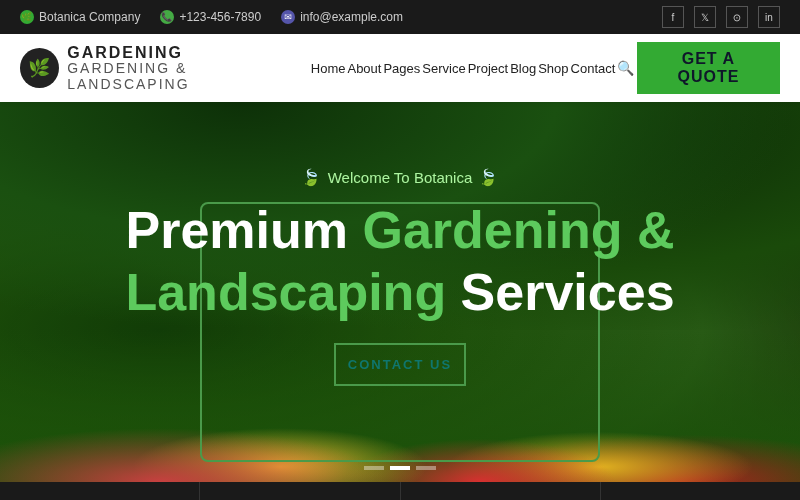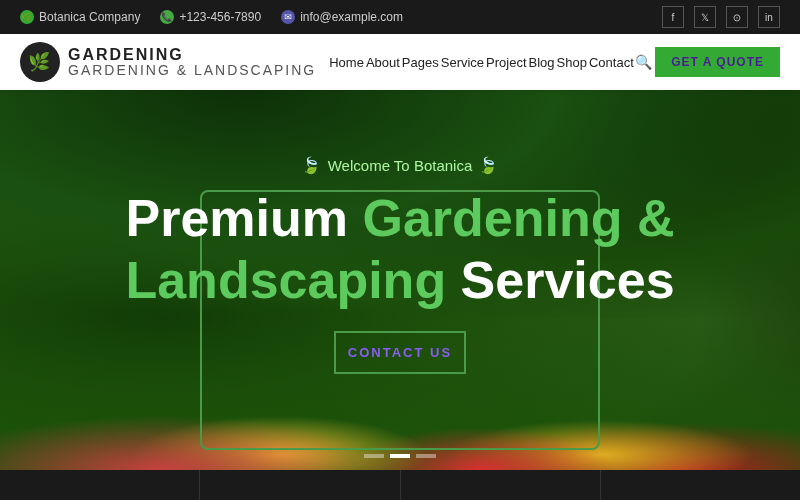--- a/index.html
+++ b/index.html
@@ -49,22 +49,22 @@
       border-radius: 50%; display: flex; align-items: center; justify-content: center;
       font-size: 18px;
     }
     .logo-text { line-height: 1.1; }
     .logo-name { font-size: 16px; font-weight: bold; letter-spacing: 2px; color: #222; }
     .logo-sub { font-size: 14px; letter-spacing: 2px; color: #555; }
     .nav { display: flex; align-items: center; gap: 2px; font-size: 13px; }
     .nav-item { color: #222; text-decoration: none; cursor: pointer; font-weight: 500; }
     .nav-search { font-size: 14px; cursor: pointer; color: #222; }
     .nav-cta {
-      background: #3a3; color: #4c1d95; padding: 8px 16px;
-      font-size: 12px; font-weight: bold; letter-spacing: 1px;
+      background: #3a3; color: #0f172a; padding: 8px 16px;
+      font-size: 16px; font-weight: bold; letter-spacing: 1px;
       cursor: pointer; border: none; text-transform: uppercase;
     }
 
     
     .hero {
       position: relative;
       height: 380px;
       overflow: hidden;
     }
     .hero-bg {
@@ -121,21 +121,21 @@
     }
     .leaf-icon { color: #5dca5d; font-size: 16px; }
     .hero-title {
       font-size: 52px; font-weight: bold; color: white;
       line-height: 1.2; margin-bottom: 20px;
     }
     .hero-title .green { color: #5dca5d; }
     .hero-cta {
       background: transparent;
       border: 2px solid #4a9a4a;
-      color: #8b5cf6;
+      color: #0f766e;
       padding: 12px 12px;
       font-size: 13px;
       font-weight: bold;
       letter-spacing: 2px;
       cursor: pointer;
       text-transform: uppercase;
     }
 
     
     .slide-dots {

